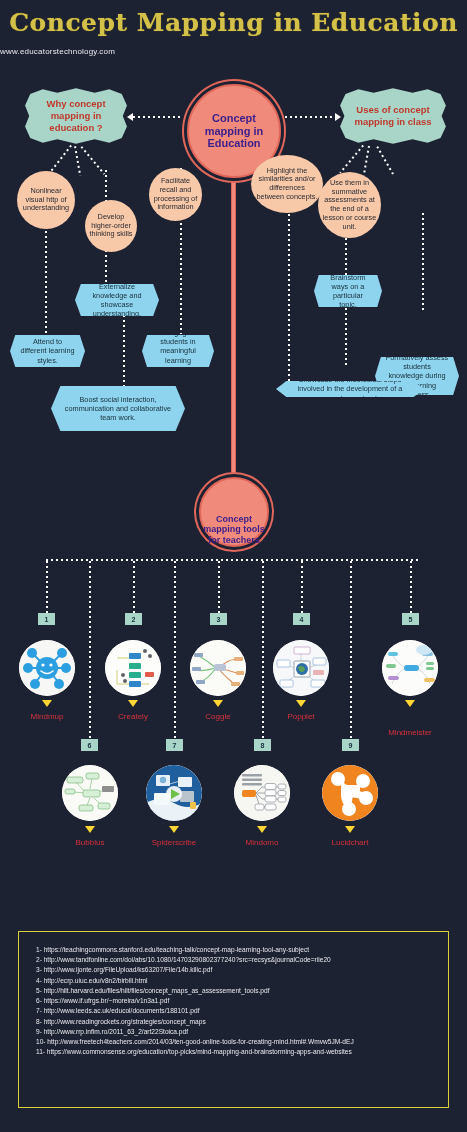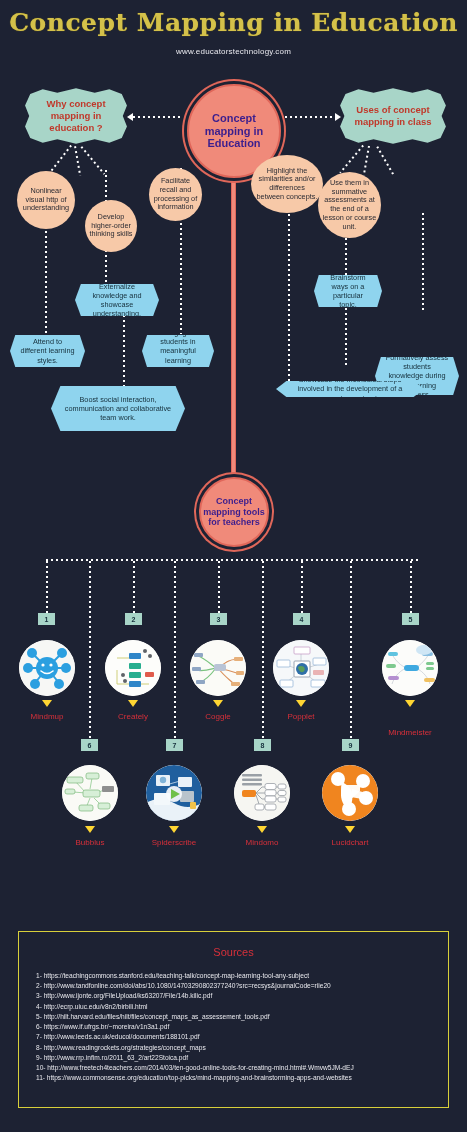--- a/index.html
+++ b/index.html
@@ -27,21 +27,20 @@
     font-family: "DejaVu Serif", "Liberation Serif", serif;
     font-weight: bold;
     font-size: 25px;
     letter-spacing: 0.5px;
     color: #d4c14a;
     text-shadow: 0 0 1px #8a7a18;
   }
   .subtitle {
     position: absolute;
     top: 47px; left: 0; width: 467px;
-    text-align: center;
     font-size: 8px;
     color: #e8e8ee;
     letter-spacing: .2px;
   }
 
   
   .dot-v {
     position: absolute;
     width: 2px;
     background-image: linear-gradient(to bottom, #ffffff 0 2px, rgba(0,0,0,0) 2px 5px);
@@ -275,21 +274,21 @@
   <div class="hexbox" style="left:314px; top:275px; width:68px; height:32px;">
     <span>Brainstorm ways on a particular topic.</span>
   </div>
   <div class="hexbox" style="left:375px; top:321px; width:84px; height:38px;margin-top:36px;">
     <span>Formatively assess students knowledge during the learning process.</span>
   </div>
   <div class="hexbox" style="left:276px; top:381px; width:148px; height:16px;">
     <span>Showcase the methodical steps involved in the development of a concept, event...etc.</span>
   </div>
 
-  <div class="center-node" style="left:199px; top:477px; width:70px; height:70px; font-size:9px;">
+  <div class="center-node" style="left:199px; top:477px; width:70px; height:70px; font-size:9px;align-items:flex-end;">
     <span>Concept mapping tools for teachers</span>
   </div>
 
   <div class="dot-h" style="left:46px; top:559px; width:375px;"></div>
 
   <div class="dot-v" style="left:46px; top:561px; height:52px;"></div>
   <div class="dot-v" style="left:133px; top:561px; height:52px;"></div>
   <div class="dot-v" style="left:218px; top:561px; height:52px;"></div>
   <div class="dot-v" style="left:301px; top:561px; height:52px;"></div>
   <div class="dot-v" style="left:410px; top:561px; height:52px;"></div>
@@ -552,21 +551,20 @@
         <circle cx="27" cy="44" r="7"></circle>
         <path d="M22 20 L38 20 L38 26 L27 36 Z" opacity=".95"></path>
         <path d="M30 24 L44 28 L40 34 L29 32 Z" opacity=".95"></path>
       </g>
     </svg>
   </div>
   <div class="tri-down" style="left:345px; top:826px;"></div>
   <div class="tool-name" style="left:310px; top:838px; width:80px;">Lucidchart</div>
 
   <div class="sources-box">
-    <div class="sources-title">Sources</div>
     <div class="sources-list" id="sources-list">
         <div>1- https://teachingcommons.stanford.edu/teaching-talk/concept-map-learning-tool-any-subject</div>
         <div>2- http://www.tandfonline.com/doi/abs/10.1080/14703290802377240?src=recsys&amp;journalCode=riie20</div>
         <div>3- http://www.ijonte.org/FileUpload/ks63207/File/14b.kilic.pdf</div>
         <div>4- http://ecrp.uiuc.edu/v8n2/birbili.html</div>
         <div>5- http://hilt.harvard.edu/files/hilt/files/concept_maps_as_assessement_tools.pdf</div>
         <div>6- https://www.if.ufrgs.br/~moreira/v1n3a1.pdf</div>
         <div>7- http://www.leeds.ac.uk/educol/documents/188101.pdf</div>
         <div>8- http://www.readingrockets.org/strategies/concept_maps</div>
         <div>9- http://www.rrp.infim.ro/2011_63_2/art22Stoica.pdf</div>

